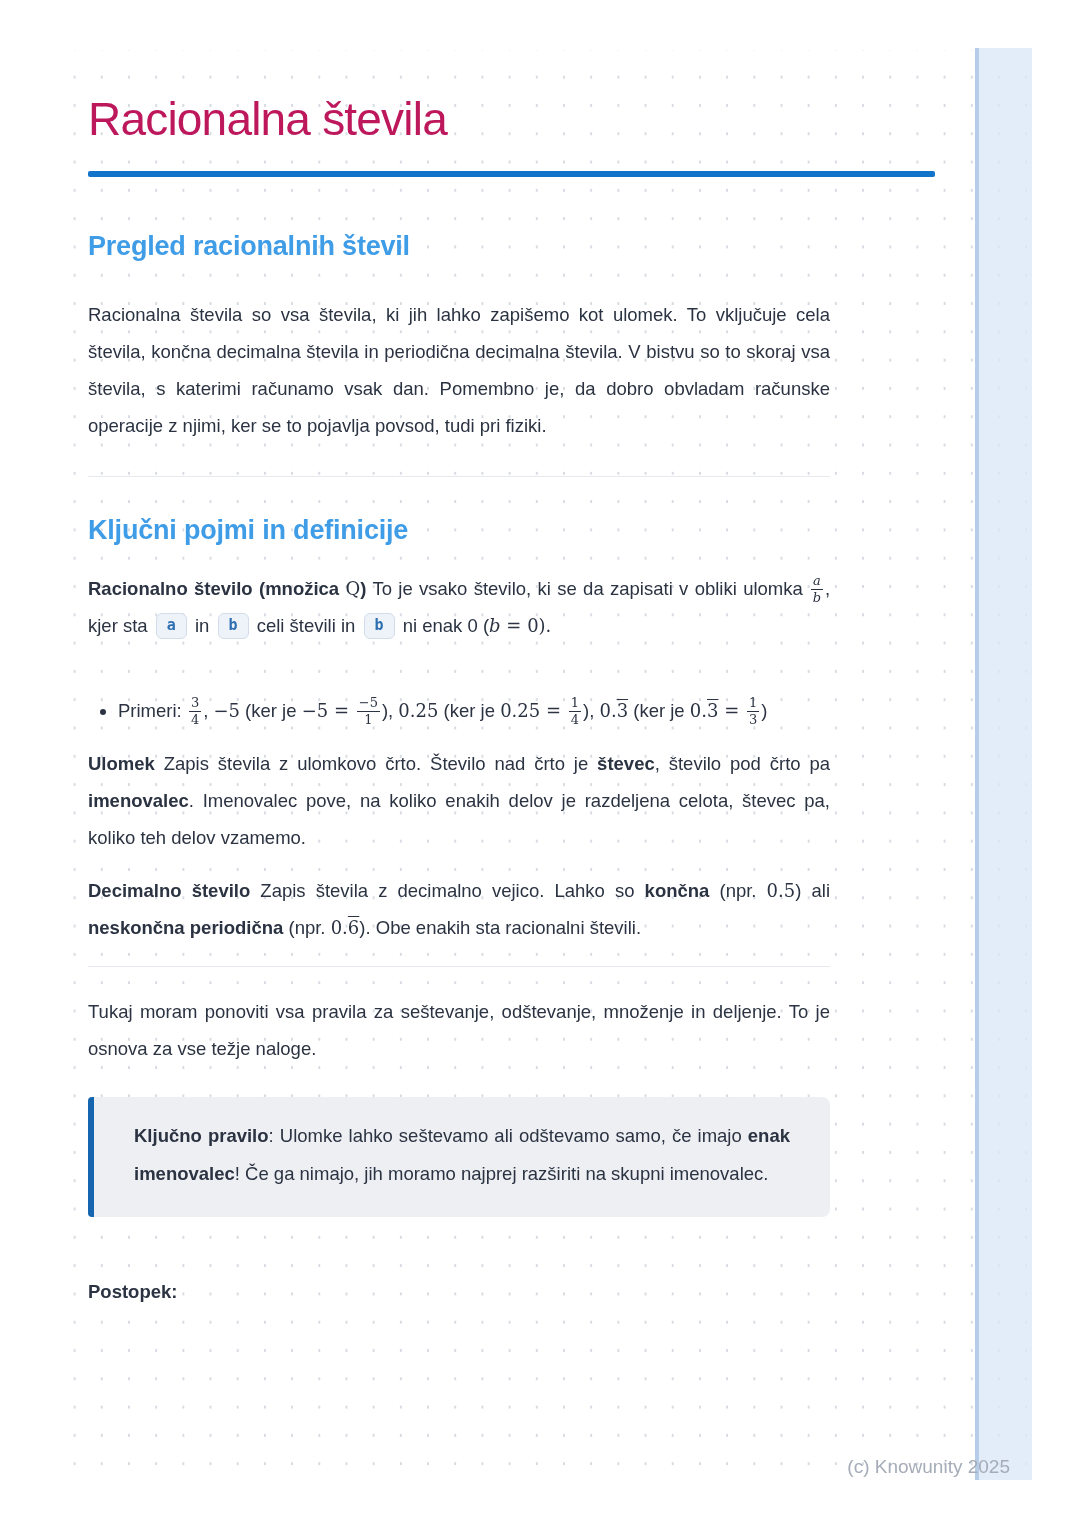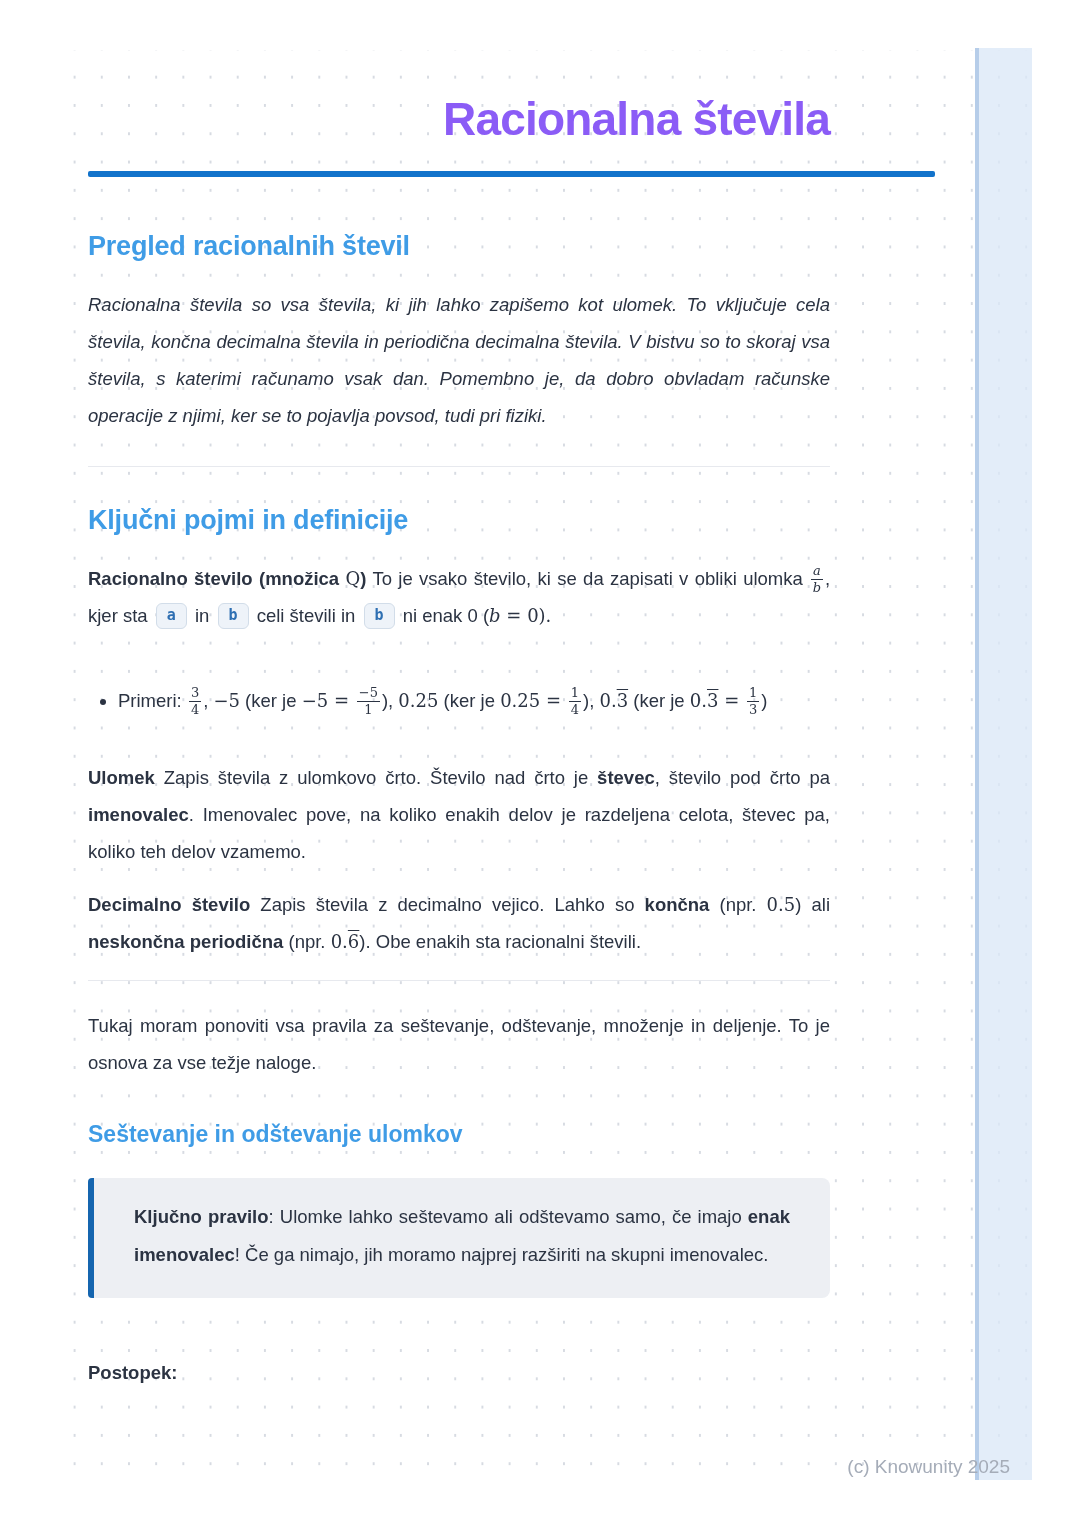--- a/index.html
+++ b/index.html
@@ -13,21 +13,21 @@
     position:absolute;left:52px;top:50px;width:985px;height:1432px;
     background-image:radial-gradient(circle,#d7dbe2 1.1px,rgba(0,0,0,0) 1.3px);
     background-size:27.2px 28.3px;background-position:9px 13px;
   }
   
   .stripe{
     position:absolute;left:975px;top:48px;width:53px;height:1432px;
     background:rgba(219,232,247,0.78);border-left:4px solid #b6cde9;
   }
   .content{position:absolute;left:88px;top:0;width:742px;font-size:18.5px;}
-  h1{margin:94px 0 0;font-size:46px;line-height:1.1;font-weight:700;color:#8b5cf6;letter-spacing:-0.8px;text-align:right;}
+  h1{margin:94px 0 0;font-size:46px;line-height:1.1;font-weight:400;color:#be185d;letter-spacing:-0.8px;}
   .rule{width:847px;height:6px;background:#1273cb;margin-top:26px;border-radius:2px;}
   h2{margin:0;font-size:27px;font-weight:700;color:#3f9ce6;letter-spacing:-0.2px;}
   h3{margin:0;font-size:23px;font-weight:700;color:#3f9ce6;}
   p{margin:0;line-height:37px;text-align:justify;}
   b{font-weight:700;}
   .divider{height:1px;background:#e7e9ee;width:742px;}
   .math{font-family:"DejaVu Serif",serif;font-size:18px;}
   .mvar{font-family:"DejaVu Serif",serif;font-style:italic;font-size:18px;}
   .ovl{text-decoration:overline;}
   .frac{
@@ -46,26 +46,26 @@
   li{line-height:37px;margin-top:48px;}
   .callout{
     background:#edeff3;border-left:6px solid #1565af;border-radius:4px 8px 8px 4px;
     padding:20px 40px 24px 40px;line-height:38px;text-align:justify;
   }
   .footer-credit{
     position:absolute;top:1456px;right:70px;font-size:19px;color:#a5acb8;
   }
   
   .mt-h2a{margin-top:54px;}
-  .mt-p1{margin-top:24px;font-style:italic;}
+  .mt-p1{margin-top:34px;}
   .mt-div1{margin-top:32px;}
   .mt-h2b{margin-top:38px;}
   .mt-def{margin-top:24px;}
   .mt-ul{margin-top:26px;}
-  .mt-ulomek{margin-top:40px;}
+  .mt-ulomek{margin-top:16px;}
   .mt-dec{margin-top:16px;}
   .mt-div2{margin-top:20px;}
   .mt-h2c{margin-top:36px;}
   .mt-op{margin-top:26px;}
   .mt-h3{margin-top:40px;}
   .mt-callout{margin-top:30px;}
   .mt-post{margin-top:56px;}
 </style>
 </head>
 <body>
@@ -92,21 +92,20 @@
   </ul>
 
   <p class="mt-ulomek"><b>Ulomek</b><span> Zapis števila z ulomkovo črto. Število nad črto je </span><b>števec</b><span>, število pod črto pa </span><b>imenovalec</b><span>. Imenovalec pove, na koliko enakih delov je razdeljena celota, števec pa, koliko teh delov vzamemo.</span></p>
 
   <p class="mt-dec"><b>Decimalno število</b><span> Zapis števila z decimalno vejico. Lahko so </span><b>končna</b><span> (npr. </span><span class="math">0.5</span><span>) ali </span><b>neskončna periodična</b><span> (npr. </span><span class="math">0.</span><span class="math ovl">6</span><span>). Obe enakih sta racionalni števili.</span></p>
 
   <div class="divider mt-div2"></div>
 
   <p class="mt-op">Tukaj moram ponoviti vsa pravila za seštevanje, odštevanje, množenje in deljenje. To je osnova za vse težje naloge.</p>
 
-  <h3 class="mt-h3">Seštevanje in odštevanje ulomkov</h3>
 
   <div class="callout mt-callout"><b>Ključno pravilo</b><span>: Ulomke lahko seštevamo ali odštevamo samo, če imajo </span><b>enak imenovalec</b><span>! Če ga nimajo, jih moramo najprej razširiti na skupni imenovalec.</span></div>
 
   <p class="mt-post"><b>Postopek:</b></p>
 
 </div>
 
 <div class="footer-credit">(c) Knowunity 2025</div>
 
 </body></html>

